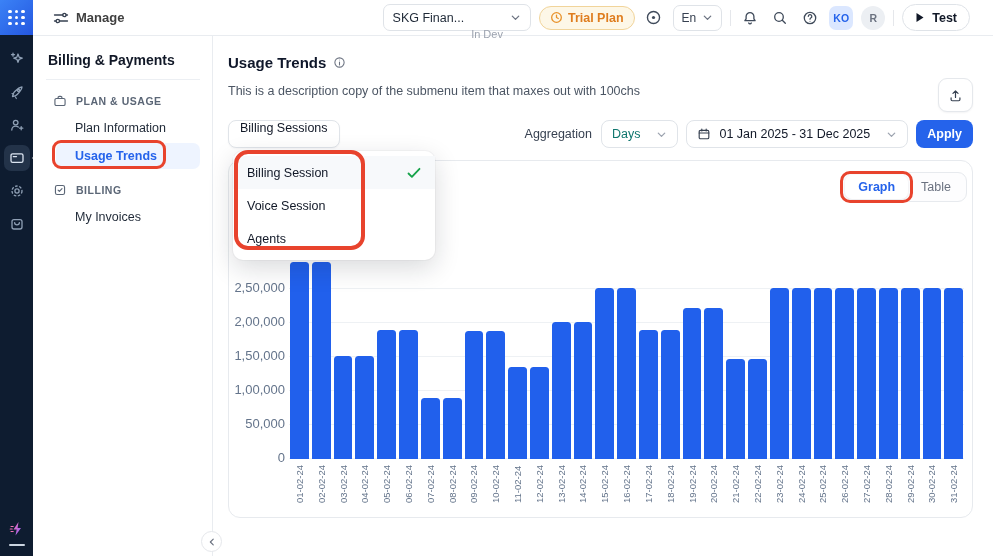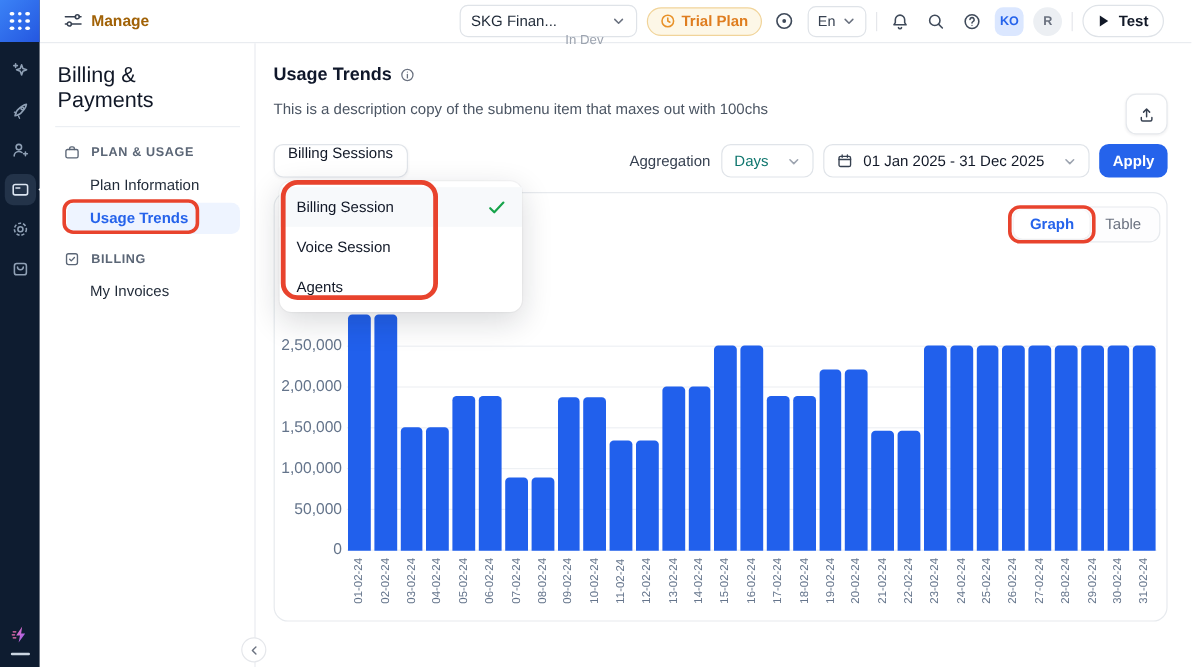--- a/index.html
+++ b/index.html
@@ -14,36 +14,36 @@
   .dots span { width:3.5px; height:3.5px; border-radius:50%; background:#fff; }
   .rail-icons { margin-top:11px; display:flex; flex-direction:column; gap:7px; align-items:center; }
   .rail-item { width:26px; height:26px; display:grid; place-items:center; color:#8fa0b5; position:relative; }
   .rail-item.active { background:#233349; border-radius:7px; color:#dce5f1; }
   .rail-item.active .notch { position:absolute; right:-8px; top:8px; width:0; height:0; border:5px solid transparent; border-right:6px solid #ffffff; }
   .rail-bottom { margin-top:auto; margin-bottom:10px; display:flex; flex-direction:column; align-items:center; gap:6px; }
   .rail-underline { width:16px; height:2.5px; border-radius:2px; background:#cbd5e1; }
 
   
   .topbar { position:absolute; left:33px; top:0; width:960px; height:36px; background:#fff; border-bottom:1px solid #e9ecf0; display:flex; align-items:center; padding:0 23px 0 20px; z-index:5; }
-  .manage { display:flex; align-items:flex-start; gap:7px; font-size:13px; font-weight:700; color:#a16207; }
+  .manage { display:flex; align-items:flex-end; gap:7px; font-size:13px; font-weight:700; color:#404040; }
   .topbar-right { margin-left:auto; display:flex; align-items:center; gap:8px; }
   .org-box { border:1px solid #dfe3e8; border-radius:7px; height:27px; padding:0 9px; display:flex; align-items:center; gap:7px; background:#fff; }
   .org-name { font-size:12.5px; color:#1f2937; }
   .org-env { font-size:11px; color:#9ca3af;margin-top:32px; }
   .trial { height:24px; border:1px solid #f1d49a; background:#fdf7e7; color:#df7d1f; border-radius:12px; padding:0 10px; font-size:12.5px; font-weight:700; display:flex; align-items:center; gap:5px; }
   .icon-btn { color:#3f4a5a; display:grid; place-items:center; width:22px; height:22px; }
   .lang { border:1px solid #dfe3e8; border-radius:7px; height:26px; padding:0 8px; display:flex; align-items:center; gap:6px; font-size:12px; color:#374151; background:#fff; }
   .vdiv { width:1px; height:16px; background:#e5e7eb; }
   .avatar-ko { width:24px; height:24px; border-radius:7px; background:#dbe7ff; color:#2563eb; font-size:10.5px; font-weight:700; display:grid; place-items:center; }
   .avatar-r { width:24px; height:24px; border-radius:50%; background:#eceff3; color:#6b7280; font-size:10.5px; font-weight:700; display:grid; place-items:center; }
   .test-btn { height:27px; border:1px solid #dfe3e8; border-radius:14px; padding:0 12px; display:flex; align-items:center; gap:7px; font-size:12.5px; font-weight:700; color:#111827; background:#fff; }
 
   
   .sidebar { position:absolute; left:33px; top:36px; width:180px; height:520px; background:#fff; border-right:1px solid #e9ecf0; padding:14px 12px 0 13px; z-index:4; }
-  .sb-title { font-size:18px; font-weight:400; color:#111827; padding:2px 2px 11px; border-bottom:1px solid #eceff3; }
+  .sb-title { font-size:14px; font-weight:700; color:#111827; padding:2px 2px 11px; border-bottom:1px solid #eceff3; }
   .sb-section { display:flex; align-items:center; gap:9px; color:#5b6676; font-size:10.5px; font-weight:700; letter-spacing:.05em; margin:14px 2px 7px 7px; }
   .sb-items { padding-left:10px; }
   .sb-item { font-size:12.5px; color:#1f2937; padding:6px 10px 6px 19px; border-radius:7px; margin:2px 0; position:relative; }
   .sb-item.active { background:#eef4ff; color:#2563eb; font-weight:700; }
   .collapse { position:absolute; left:201px; top:531px; width:21px; height:21px; border-radius:50%; border:1px solid #e5e7eb; background:#fff; display:grid; place-items:center; color:#6b7280; z-index:8; }
 
   
   .main { position:absolute; left:213px; top:36px; width:780px; height:520px; background:#fff; }
   .main-header { position:absolute; left:15px; top:18px; display:flex; align-items:center; gap:7px; }
   .page-title { font-size:15px; font-weight:700; color:#0f172a; }

